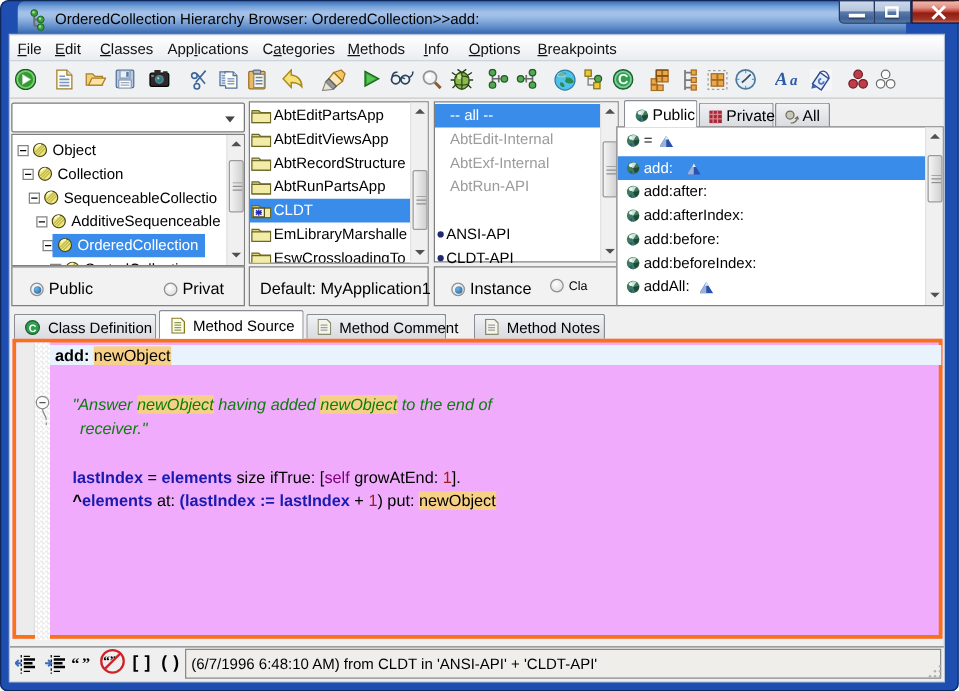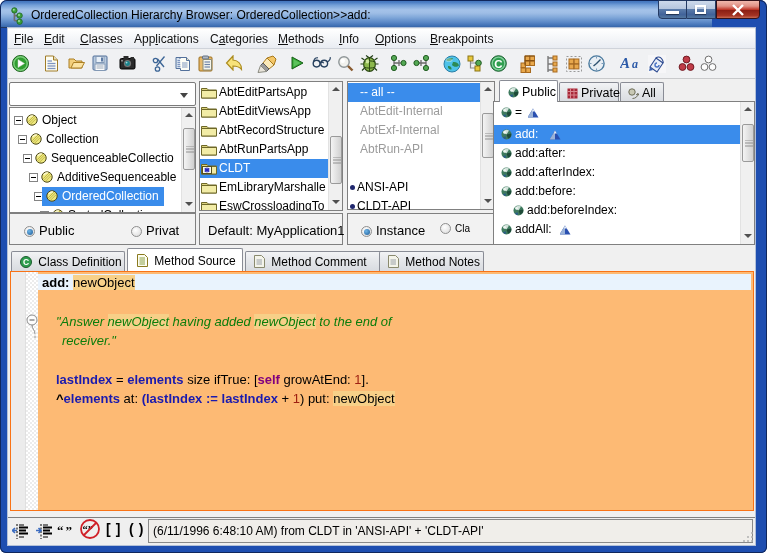--- a/index.html
+++ b/index.html
@@ -1,20 +1,20 @@
 <!DOCTYPE html>
 <html><head><meta charset="utf-8">
 <style>
 html,body{margin:0;padding:0;width:767px;height:553px;background:#fff;overflow:hidden}
 *{box-sizing:border-box}
 body{font-family:"Liberation Sans",sans-serif;-webkit-font-smoothing:antialiased}
 .abs{position:absolute}
 #win{position:absolute;left:0;top:0;width:767px;height:553px;border-radius:7px 7px 6px 6px;
   background:#1e4eb0;box-shadow:0 0 0 1px #10275c inset}
-#titlebar{position:absolute;left:1px;top:1px;width:711px;height:27px;border-radius:6px 6px 0 0;border-bottom:1px solid #23375f;
+#titlebar{position:absolute;left:14px;top:1px;width:711px;height:27px;border-radius:6px 6px 0 0;border-bottom:1px solid #23375f;
   background:linear-gradient(180deg,#4276bf 0%,#4f80c5 6%,#74a0d8 16%,#a4c2e9 34%,#9fbee6 46%,#82a9da 62%,#5f8bc9 80%,#4272b6 94%,#3765a8 100%)}
 #titletext{position:absolute;left:30px;top:7px;font-size:12px;color:#000}
 #client{position:absolute;left:8px;top:28px;width:747px;height:517px;background:#f0f0f0;box-shadow:0 0 0 1px #b2c0d8}
 
 #menubar{position:absolute;left:0;top:1px;width:747px;height:20px;
   background:linear-gradient(180deg,#ffffff,#f2f4f7 60%,#e9ecf2);border-bottom:1px solid #cfd3da;font-size:12px;color:#111}
 #menubar span{position:absolute;top:3px}
 
 #toolbar{position:absolute;left:0;top:22px;width:747px;height:29px;background:#f0f1f3;border-bottom:1px solid #c9cacc}
 #toolbar svg{position:absolute;top:5px}
@@ -30,26 +30,26 @@
 .sbt{position:absolute;left:1px;width:12px;background:linear-gradient(90deg,#f4f4f4,#dfdfdf 60%,#d0d0d0);border:1px solid #9a9a9a;border-radius:2px}
 
 .radio{display:inline-block;width:11px;height:11px;border-radius:50%;background:radial-gradient(circle at 40% 35%,#fff,#d8d8d8);border:1px solid #8f8f8f;vertical-align:-2px;margin-right:4px;position:relative}
 .radio.on:after{content:"";position:absolute;left:1.5px;top:1.5px;width:6px;height:6px;border-radius:50%;background:radial-gradient(circle at 35% 35%,#6eb5e8,#1d5a94)}
 
 .tab{position:absolute;height:21px;border:1px solid #898c95;border-bottom:none;border-radius:2px 2px 0 0;
   background:linear-gradient(180deg,#f2f3f5,#e5e7ea 45%,#d8dbe0);font-size:12px;color:#000;white-space:nowrap}
 .tab.active{background:#fff;height:24px;z-index:3}
 .tab .ticon{display:inline-block;vertical-align:-2px;margin-right:3px}
 
-#editor{position:absolute;left:2px;top:243px;width:744px;height:240px;background:#fdba74;border:1px solid #f97316}
+#editor{position:absolute;left:2px;top:243px;width:744px;height:240px;background:#f0abfc;border:3px solid #f97316}
 #foldcol{position:absolute;left:0;top:0;width:15px;height:100%;background:#ececec;border-right:1px solid #e0e0e0}
 .cl{position:absolute;font-size:13px;white-space:pre;color:#000}
 .hl{background:#f7d088}
 .nv{color:#1a1aae;font-weight:bold}
-.sf{color:#80007f;font-weight:bold}
+.sf{color:#80007f;font-weight:normal}
 .nm{color:#9e2012}
 .cm{color:#0b7d0b;font-style:italic}
 
 .tbox{position:absolute;top:5px;width:9px;height:9px;background:#fff;border:1px solid #848484}
 .tbox:after{content:"";position:absolute;left:1px;top:3px;width:5px;height:1px;background:#000}
 .cicon{position:absolute;top:3px;width:12px;height:12px}
 .ficon{position:absolute;left:1px;top:3px;width:16px;height:13px}
 .micon{position:absolute;left:7px;top:4px;width:11px;height:11px}
 .tri{position:absolute;top:5px;width:11px;height:10px}
 .dot{position:absolute;left:2px;top:7px;width:5px;height:5px;border-radius:50%;background:#20286e}
@@ -529,21 +529,21 @@
                 <use href="#mth"></use>
               </svg>
               <span class="abs" style="left:21px">add:afterIndex:</span>
             </div>
       <div class="lrow" style="left:0;top:79px;width:246px">
               <svg class="micon">
                 <use href="#mth"></use>
               </svg>
               <span class="abs" style="left:21px">add:before:</span>
             </div>
-      <div class="lrow" style="left:12px;top:98px;width:246px">
+      <div class="lrow" style="left:0;top:98px;width:246px">
               <svg class="micon">
                 <use href="#mth"></use>
               </svg>
               <span class="abs" style="left:21px">add:beforeIndex:</span>
             </div>
       <div class="lrow" style="left:0;top:117px;width:246px">
               <svg class="micon">
                 <use href="#mth"></use>
               </svg>
               <span class="abs" style="left:21px">addAll:</span>
@@ -575,21 +575,21 @@
    <div class="tab" style="left:3px;top:223px;width:114px;height:20px;padding:3px 0 0 8px">
      <svg class="ticon" width="12" height="12" viewBox="0 0 12 12">
             <circle cx="6" cy="6" r="5.5" fill="#2f9e4f" stroke="#1a5c2e"></circle>
             <text x="6" y="9.4" font-size="8.5" font-weight="bold" fill="#fff" text-anchor="middle" font-family="Liberation Sans">C</text>
           </svg> Class Definition</div>
    <div class="tab active" style="left:119px;top:220px;width:116px;height:23px;padding:5px 0 0 9px">
      <svg class="ticon" width="11" height="13" viewBox="0 0 11 13">
             <path d="M0.5 0.5 H7.5 L10.5 3.5 V12.5 H0.5 Z" fill="#fdfdf0" stroke="#8a7a1e"></path>
             <path d="M2.5 4 H8 M2.5 6 H8 M2.5 8 H8 M2.5 10 H8" stroke="#8aa048"></path>
           </svg> Method Source</div>
-   <div class="tab" style="left:237px;top:223px;width:160px;height:20px;padding:3px 12px 0 8px">
+   <div class="tab" style="left:237px;top:223px;width:112px;height:20px;padding:3px 12px 0 8px">
      <svg class="ticon" width="11" height="13" viewBox="0 0 11 13">
             <path d="M0.5 0.5 H7.5 L10.5 3.5 V12.5 H0.5 Z" fill="#f4f4ea" stroke="#8a8a6e"></path>
             <path d="M2.5 5 H8 M2.5 7 H8 M2.5 9 H8" stroke="#9aa0a8"></path>
           </svg> Method Comment</div>
    <div class="tab" style="left:371px;top:223px;width:105px;height:20px;padding:3px 0 0 8px">
      <svg class="ticon" width="11" height="13" viewBox="0 0 11 13">
             <path d="M0.5 0.5 H7.5 L10.5 3.5 V12.5 H0.5 Z" fill="#f4f4ea" stroke="#8a8a6e"></path>
             <path d="M2.5 5 H8 M2.5 7 H8 M2.5 9 H8" stroke="#9aa0a8"></path>
           </svg> Method Notes</div>
   </div>
@@ -626,21 +626,21 @@
    <div class="abs" style="left:49px;top:5px;font-size:13px;font-weight:bold;letter-spacing:2px;font-family:'Liberation Serif',serif">“”</div>
    <div class="abs" style="left:71px;top:0px;width:21px;height:21px">
      <div class="abs" style="left:3.5px;top:6px;font-size:10.5px;font-weight:bold;font-family:'Liberation Serif',serif">“”</div>
      <svg class="abs" style="left:0;top:0" width="22" height="22" viewBox="0 0 22 22">
             <circle cx="11" cy="11" r="9" fill="none" stroke="#d02028" stroke-width="1.8"></circle>
             <path d="M4.5 17.5 L17.5 4.5" stroke="#d02028" stroke-width="1.8"></path>
           </svg>
    </div>
    <div class="abs" style="left:98px;top:3px;font-size:14px;font-weight:bold;letter-spacing:5px">[]</div>
    <div class="abs" style="left:121px;top:3px;font-size:14px;font-weight:bold;letter-spacing:5px">()</div>
-   <div id="statusfield">(6/11/1996 6:48:10 AM) from CLDT in 'ANSI-API' + 'CLDT-API'</div>
+   <div id="statusfield">(6/7/1996 6:48:10 AM) from CLDT in 'ANSI-API' + 'CLDT-API'</div>
    <svg class="abs" style="left:734px;top:13px" width="12" height="12" viewBox="0 0 12 12">
           <g fill="#b0b0b0">
             <circle cx="10" cy="2" r="1"></circle>
             <circle cx="10" cy="6" r="1"></circle>
             <circle cx="10" cy="10" r="1"></circle>
             <circle cx="6" cy="6" r="1"></circle>
             <circle cx="6" cy="10" r="1"></circle>
             <circle cx="2" cy="10" r="1"></circle>
           </g>
         </svg>

